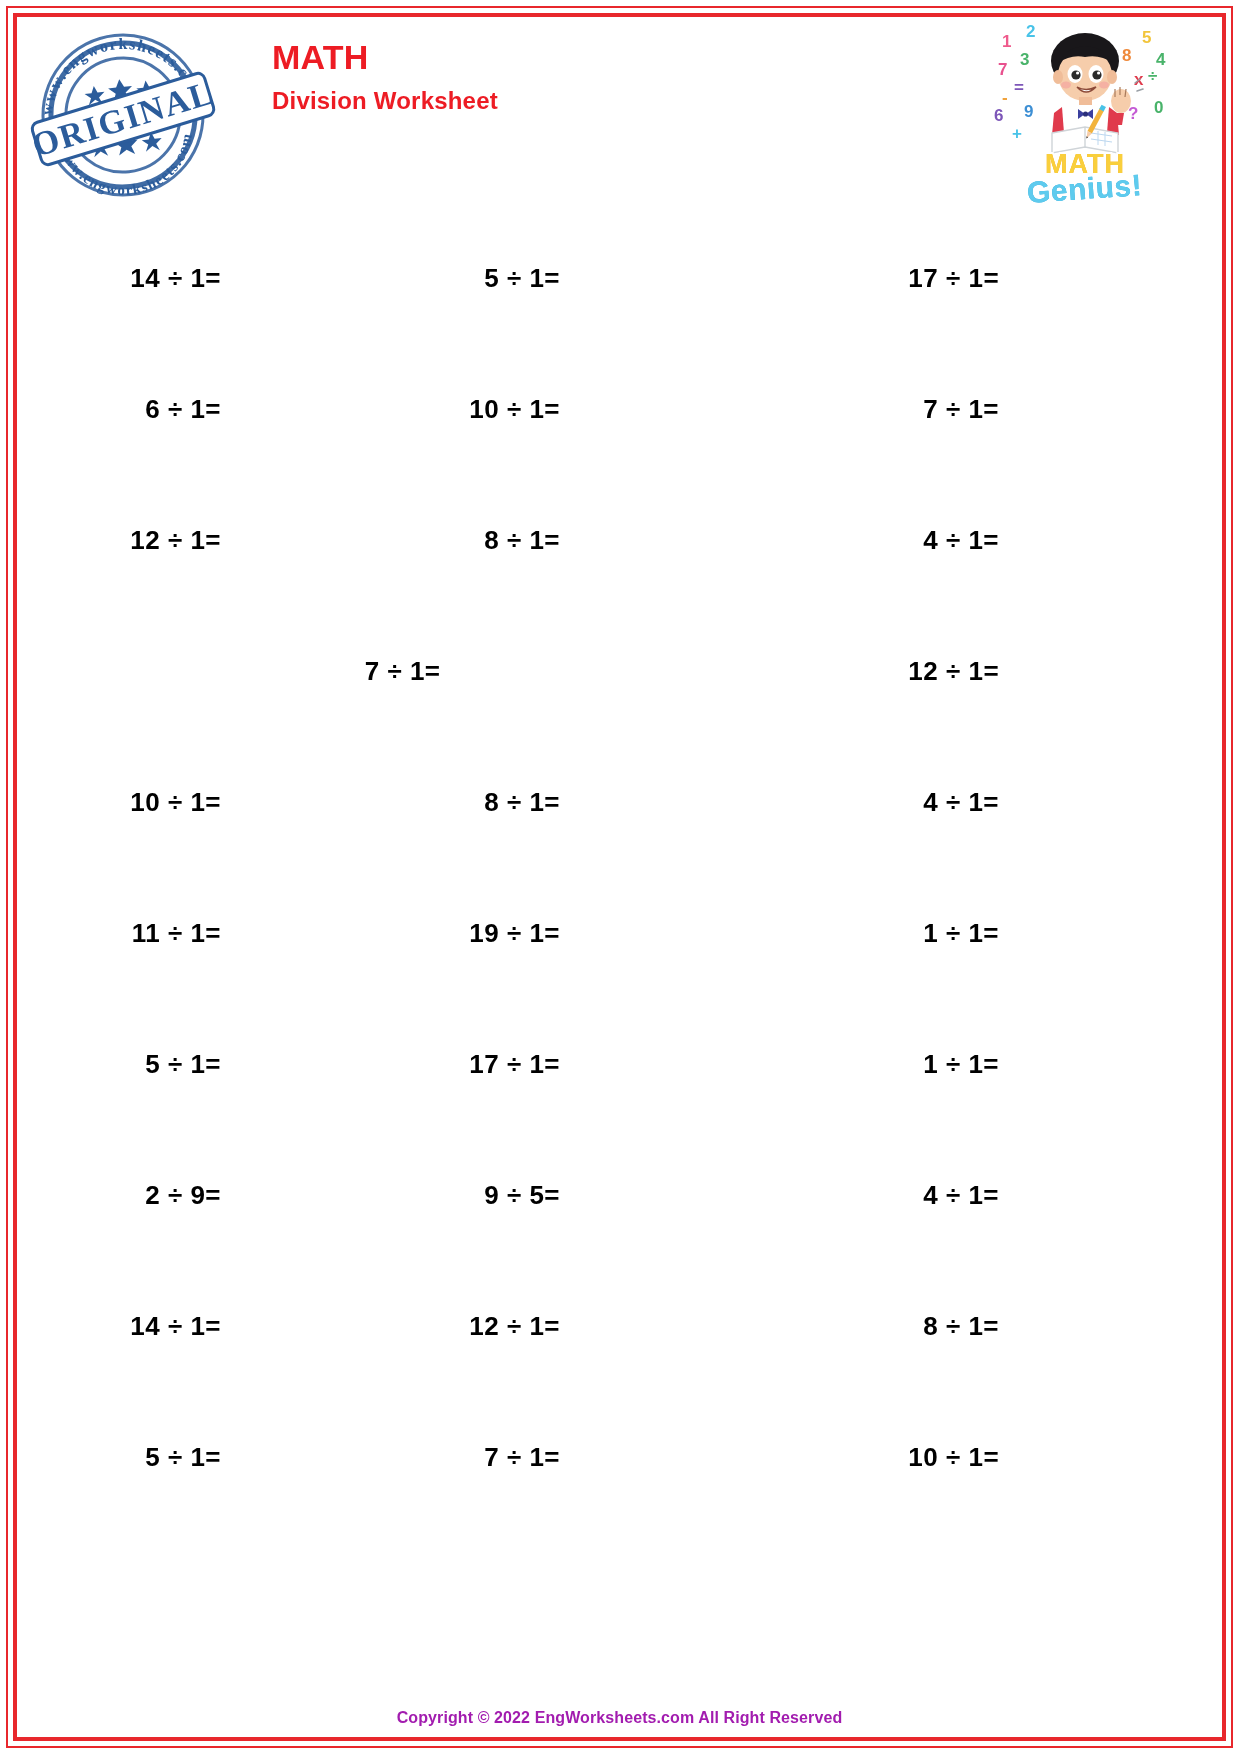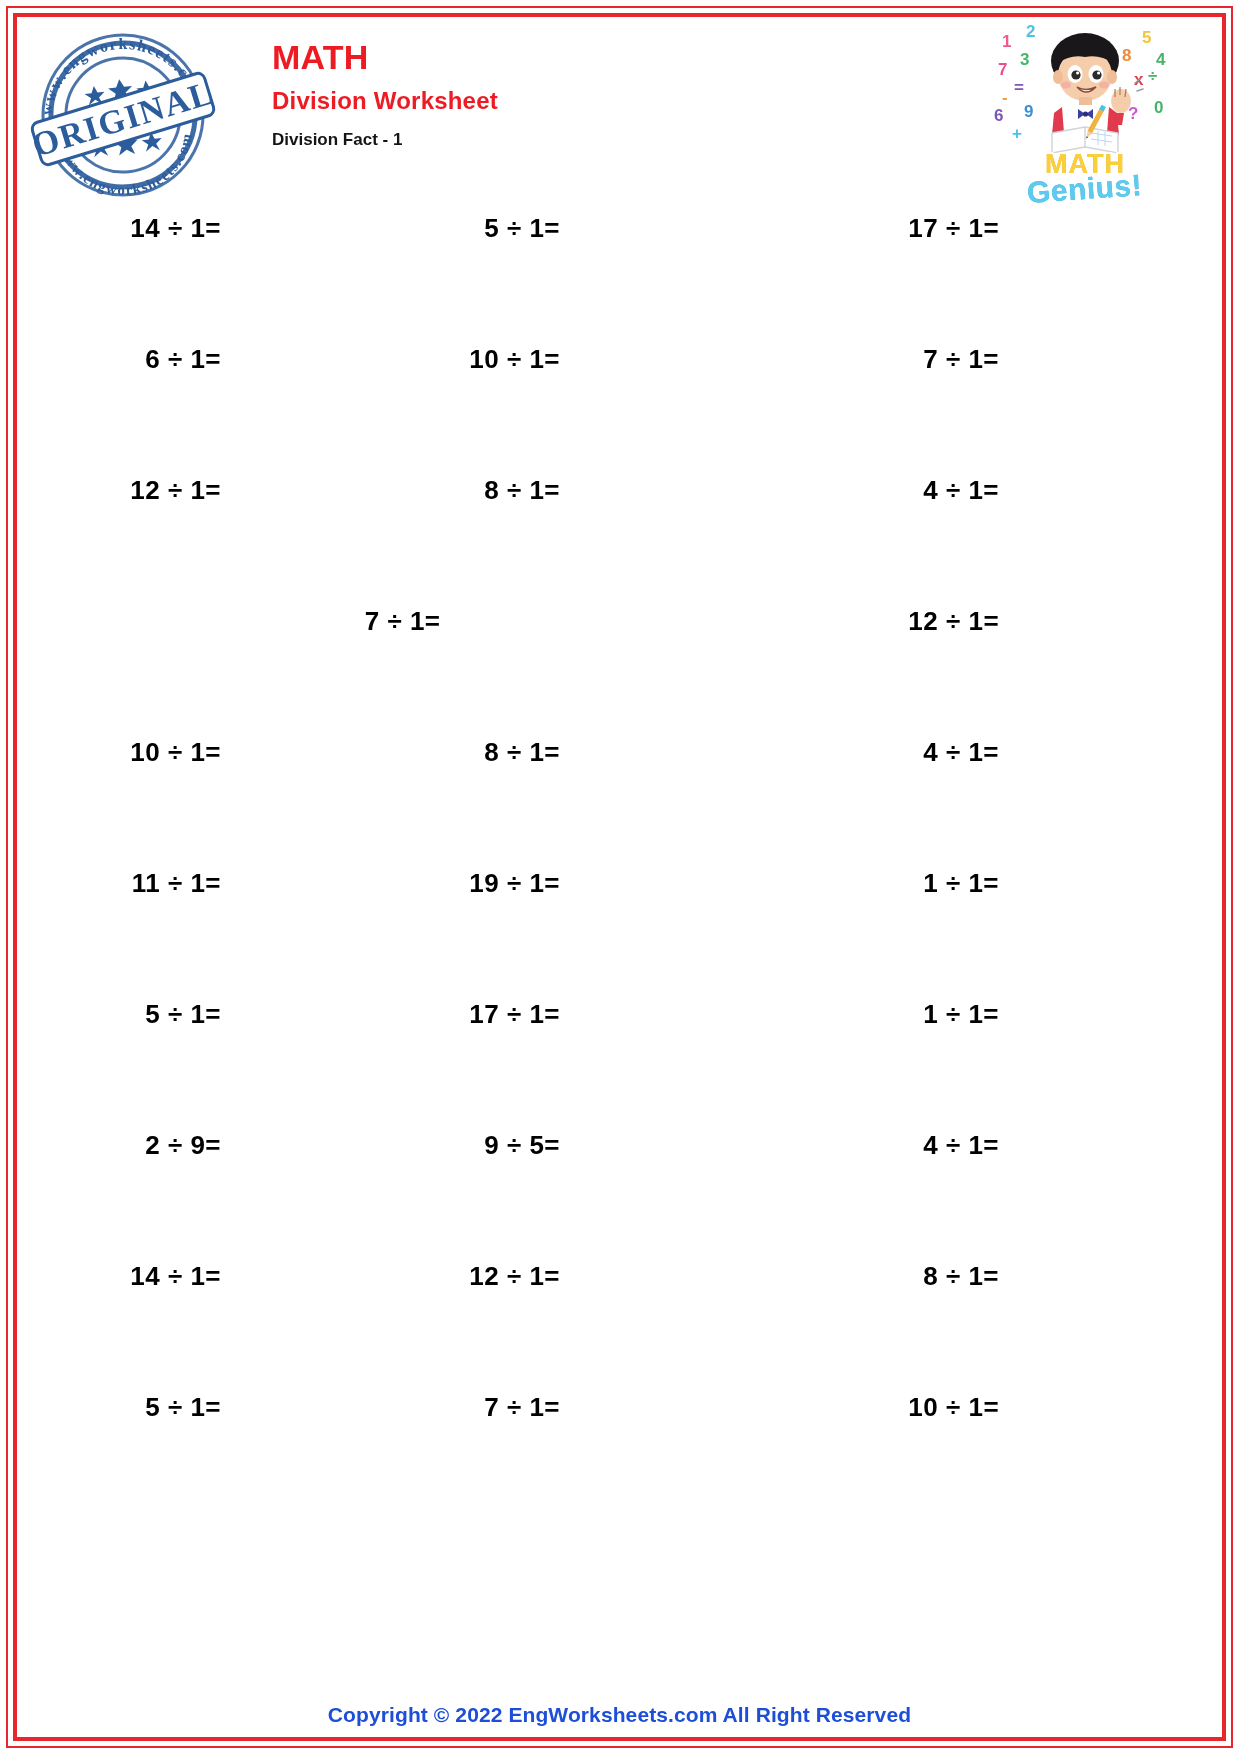--- a/index.html
+++ b/index.html
@@ -99,21 +99,21 @@
     left: 0;
     top: 196px;
     width: 100%;
     height: 1310px;
     display: flex;
     flex-direction: column;
   }
   .prow {
     flex: 1 1 0;
     display: flex;
-    align-items: flex-start;
+    align-items: center;
   }
   .pcell {
     flex: 1 1 0;
     display: flex;
     justify-content: flex-end;
     padding-right: 11.2%;
   }
   .pcell.c2 { padding-right: 19.5%; }
   .pcell.c3 { padding-right: 18.5%; }
   .expr {
@@ -127,22 +127,22 @@
 
   
   .footer {
     position: absolute;
     left: 0;
     bottom: 10px;
     width: 100%;
     text-align: center;
   }
   .copyright {
-    color: #1d4ed8;
-    font-size: 21px;
+    color: #a21caf;
+    font-size: 16px;
     font-weight: bold;
     letter-spacing: 0.1px;
   }
 </style>
 </head>
 <body>
 
 <div class="page">
   <div class="border-outer">
     <div class="border-inner">
@@ -182,21 +182,20 @@
             <g transform="rotate(-17 98 96)">
               <rect x="8" y="74" width="180" height="44" rx="7" fill="#ffffff" stroke="#2b5c9b" stroke-width="3"></rect>
               <text x="98" y="107" text-anchor="middle" font-family="'Liberation Serif', serif" font-size="34" font-weight="bold" fill="#2b5c9b" letter-spacing="1.5">ORIGINAL</text>
             </g>
           </svg>
         </div>
 
         <div class="titles">
           <div class="title-math">MATH</div>
           <div class="title-sub">Division Worksheet</div>
-          <div class="title-fact">Division Fact - 1</div>
         </div>
 
         <div class="mascot">
           <svg viewBox="0 0 186 185" xmlns="http://www.w3.org/2000/svg">
 
             <g font-family="'Liberation Sans', sans-serif" font-weight="bold" font-size="17">
               <text x="10" y="26" fill="#ef5a8c">1</text>
               <text x="34" y="16" fill="#49c3e8">2</text>
               <text x="28" y="44" fill="#49b36a">3</text>
               <text x="6" y="54" fill="#e8518e">7</text>

